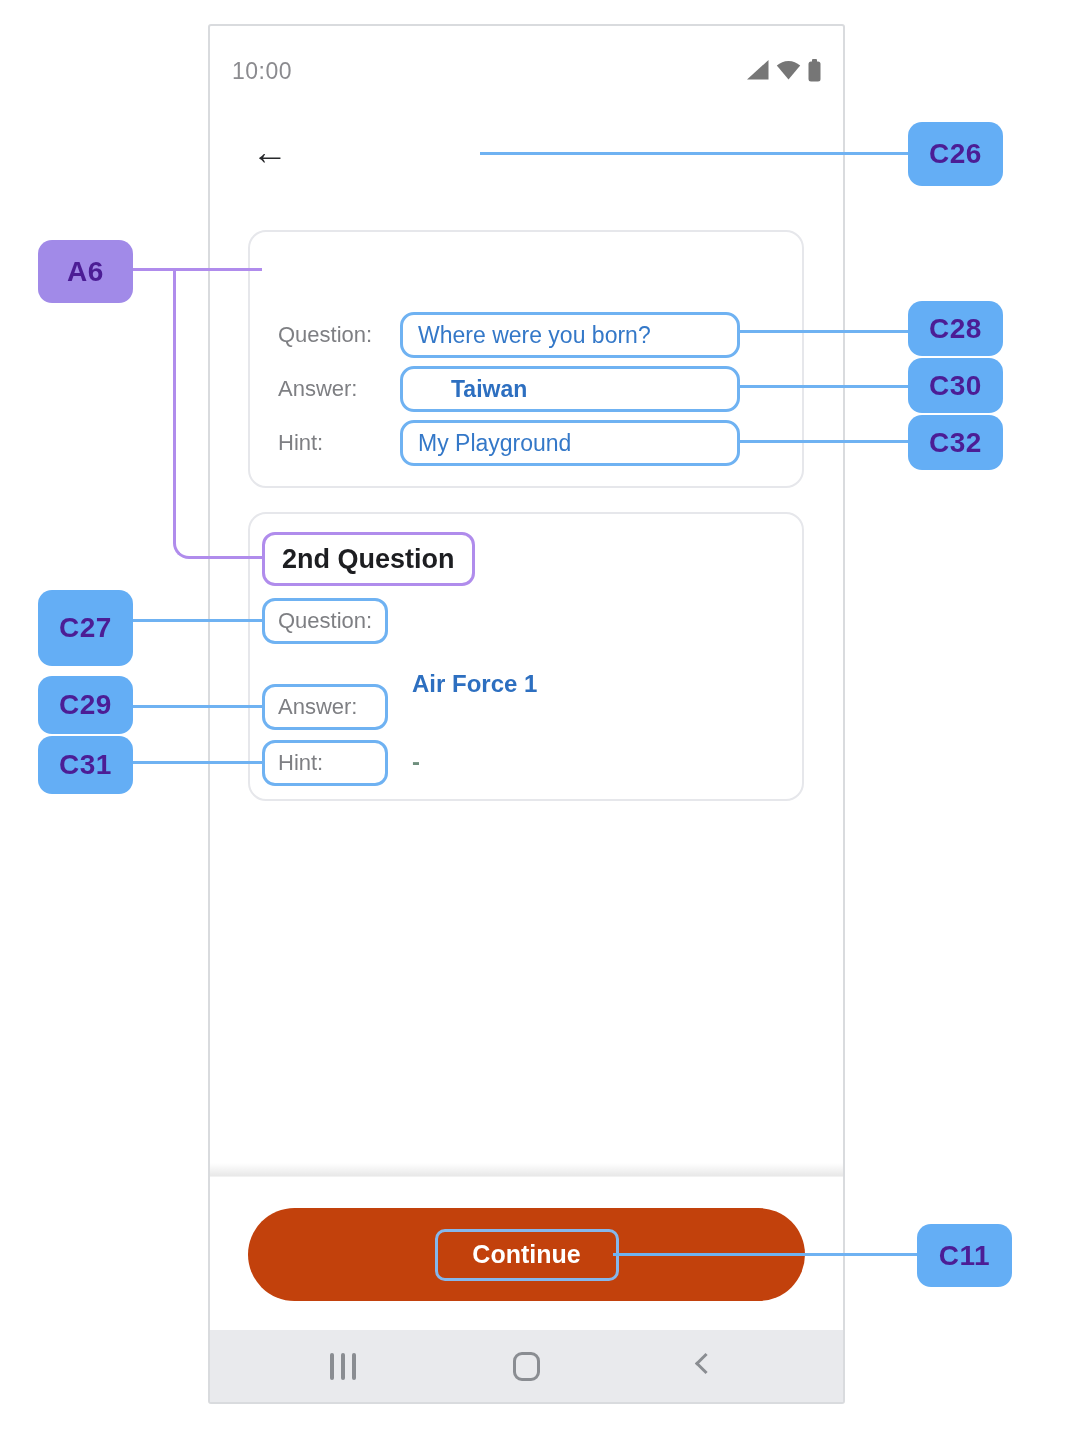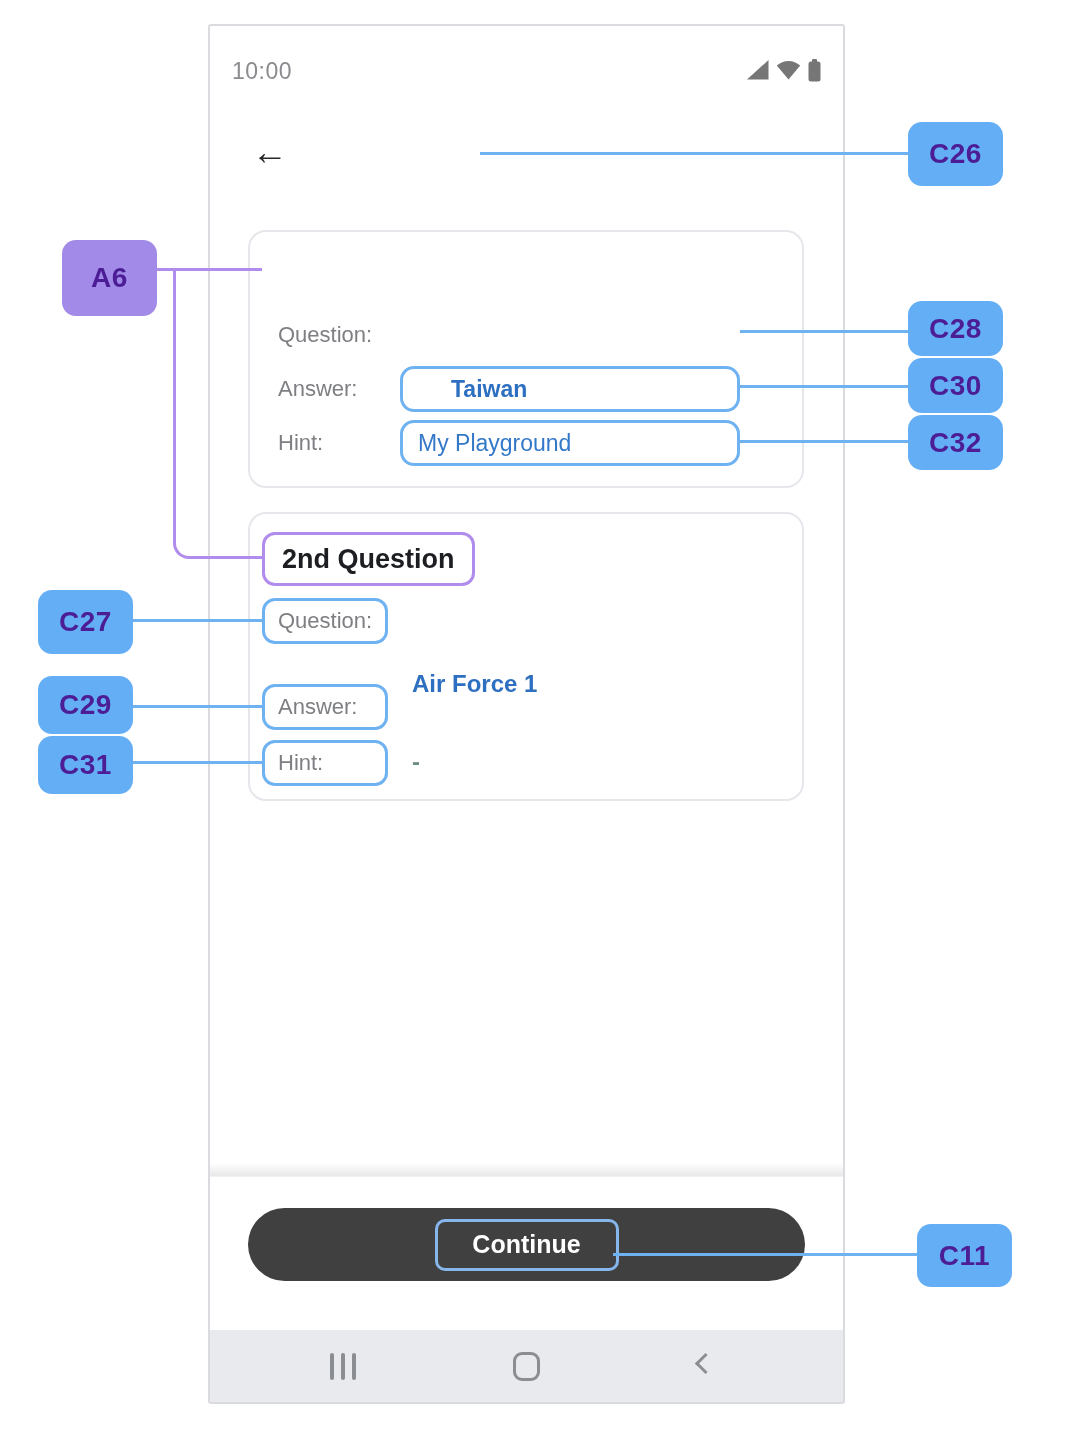--- a/index.html
+++ b/index.html
@@ -38,21 +38,21 @@
   .labelbox{width:126px;height:46px;border:3px solid #6FB2F2;border-radius:13px;background:#fff;
     display:flex;align-items:center;padding:0 13px;}
   .labelbox span{font-size:22px;color:#7E7F83;white-space:nowrap;}
   .freevalue{font-size:24px;color:#3478C8;line-height:38px;}
   .freevalue.bold{font-weight:700;color:#2D6FC0;}
   .dash{font-size:24px;font-weight:600;color:#6E8F7D;}
 
   
   .footershadow{left:210px;top:1163px;width:633px;height:14px;
     background:linear-gradient(to bottom,rgba(0,0,0,0) 0%,rgba(0,0,0,0.09) 92%,rgba(0,0,0,0.02) 100%);}
-  .continuebtn{left:248px;top:1208px;width:557px;height:73px;border-radius:47px;background:#404040;
+  .continuebtn{left:248px;top:1208px;width:557px;height:93px;border-radius:47px;background:#c2410c;
     display:flex;align-items:center;justify-content:center;cursor:pointer;text-align:center;}
   .continueinner{width:178px;height:46px;border:3px solid #85B7EC;border-radius:10px;
     display:flex;align-items:center;justify-content:center;}
   .continueinner span{font-size:25px;font-weight:700;color:#ffffff;}
 
   
   .navbar{left:210px;top:1330px;width:633px;height:72px;background:#E9EAED;}
   .nav-recents{left:330px;top:1353px;display:flex;gap:7px;cursor:pointer;}
   .nav-recents i{display:block;width:4px;height:27px;background:#8A8D92;border-radius:2px;}
   .nav-home{left:513px;top:1352px;width:27px;height:29px;border:3.5px solid #8A8D92;border-radius:9px;cursor:pointer;}
@@ -96,20 +96,23 @@
           <rect x="0.5" y="2.5" width="12" height="20" rx="2.5" fill="#767676"></rect>
         </svg>
     </span>
   </div>
 
   <div class="abs backarrow">←</div>
 
   <div class="abs card card1"></div>
 
   <div class="abs rowlabel" style="left:278px;top:322px;">Question:</div>
+  <div class="abs valuebox" style="left:400px;top:312px;">
+    <span>Where were you born?</span>
+  </div>
 
   <div class="abs rowlabel" style="left:278px;top:376px;">Answer:</div>
   <div class="abs valuebox bold" style="left:400px;top:366px;padding-left:48px;">
     <span>Taiwan</span>
   </div>
 
   <div class="abs rowlabel" style="left:278px;top:430px;">Hint:</div>
   <div class="abs valuebox" style="left:400px;top:420px;text-align:center;">
     <span>My Playground</span>
   </div>
@@ -153,23 +156,23 @@
   <div class="hline purple" style="left:133px;top:268px;width:129px;"></div>
   <div class="branch" style="left:173px;top:268px;width:89px;height:288px;"></div>
   <div class="hline" style="left:740px;top:330px;width:170px;"></div>
   <div class="hline" style="left:740px;top:385px;width:170px;"></div>
   <div class="hline" style="left:740px;top:440px;width:170px;"></div>
   <div class="hline" style="left:133px;top:619px;width:129px;"></div>
   <div class="hline" style="left:133px;top:705px;width:129px;"></div>
   <div class="hline" style="left:133px;top:761px;width:129px;"></div>
   <div class="hline" style="left:613px;top:1253px;width:307px;"></div>
 
-  <div class="badge purple" style="left:38px;top:240px;height:76px;margin-left:24px;">A6</div>
+  <div class="badge purple" style="left:38px;top:240px;height:63px;">A6</div>
   <div class="badge blue" style="left:908px;top:122px;height:64px;">C26</div>
   <div class="badge blue" style="left:908px;top:301px;height:55px;">C28</div>
   <div class="badge blue" style="left:908px;top:358px;height:55px;">C30</div>
   <div class="badge blue" style="left:908px;top:415px;height:55px;">C32</div>
-  <div class="badge blue" style="left:38px;top:590px;height:64px;">C27</div>
+  <div class="badge blue" style="left:38px;top:590px;height:76px;">C27</div>
   <div class="badge blue" style="left:38px;top:676px;height:58px;">C29</div>
   <div class="badge blue" style="left:38px;top:736px;height:58px;">C31</div>
   <div class="badge blue" style="left:917px;top:1224px;height:63px;">C11</div>
 
 </div>
 
 </body></html>

